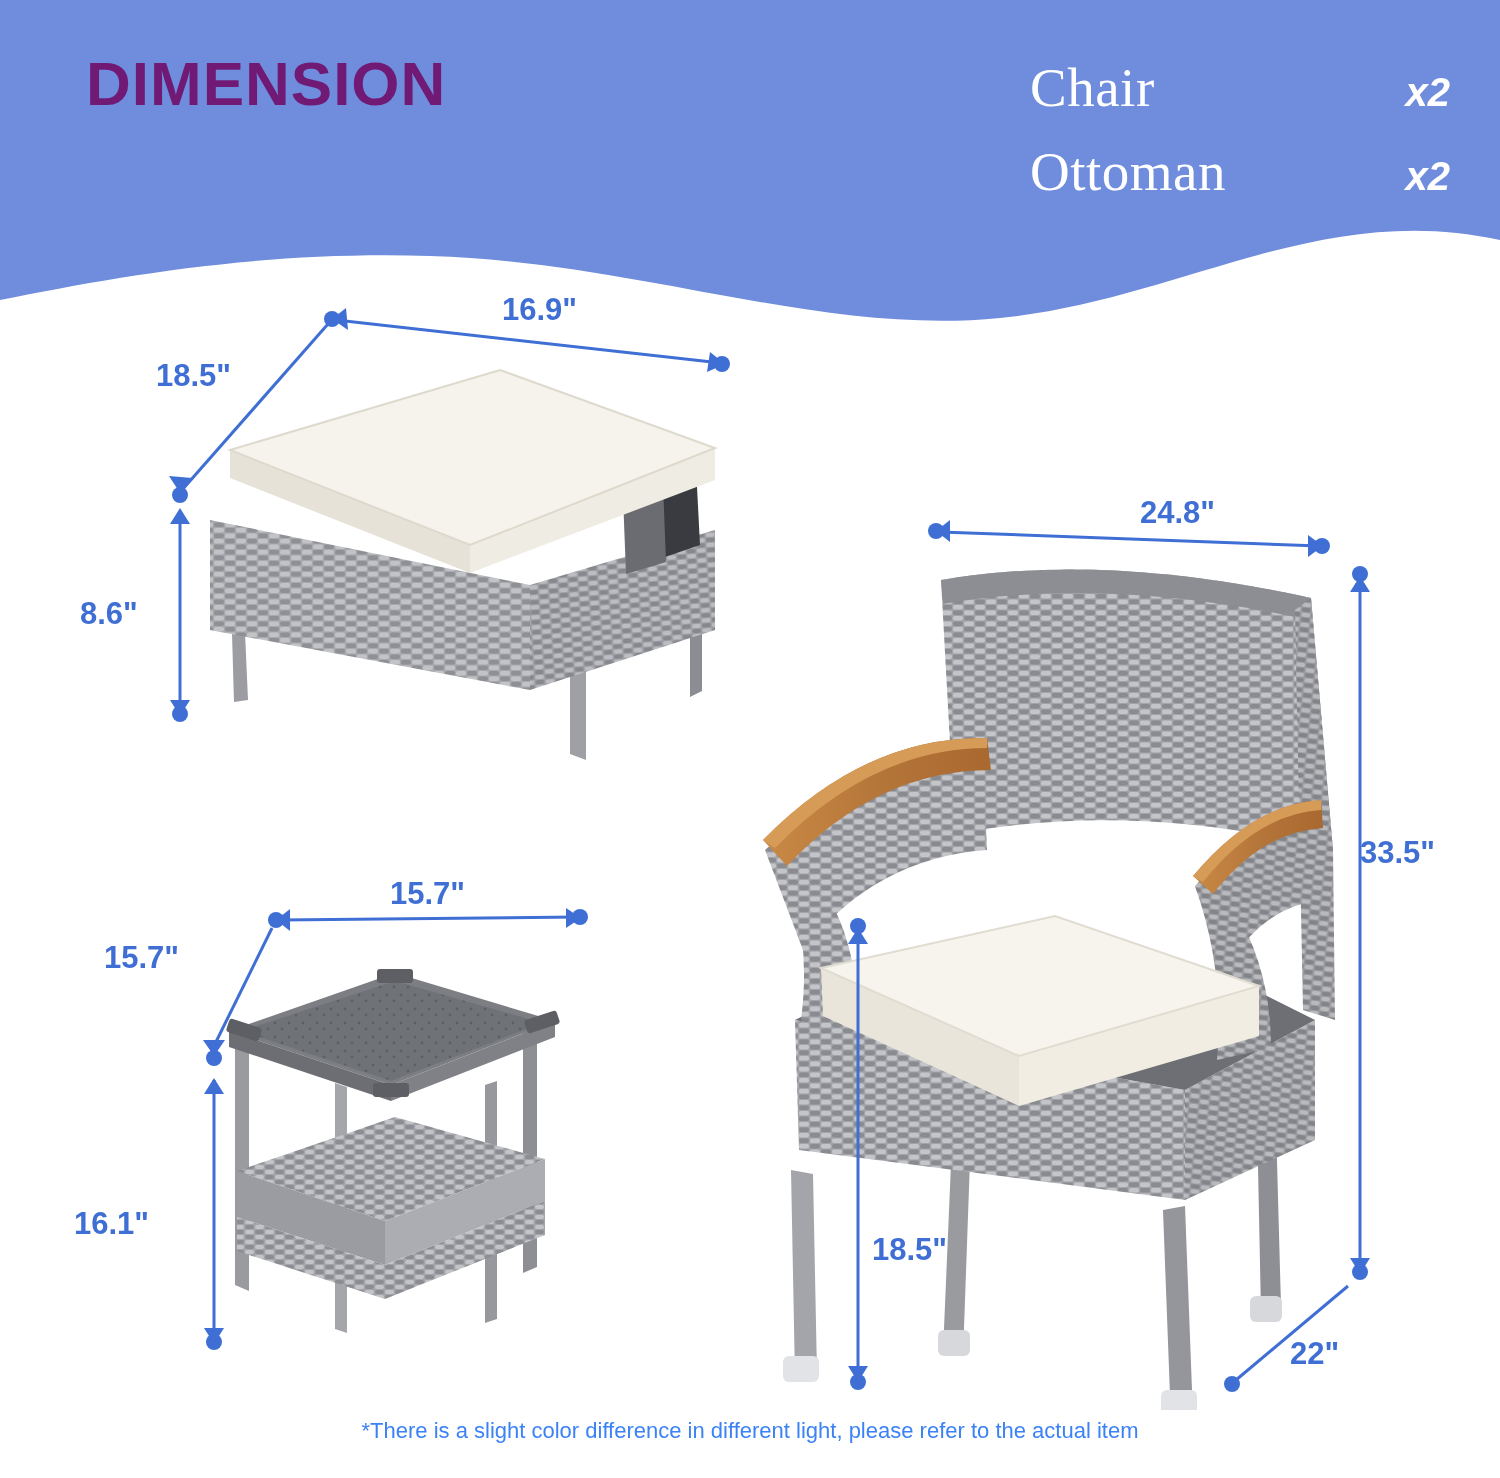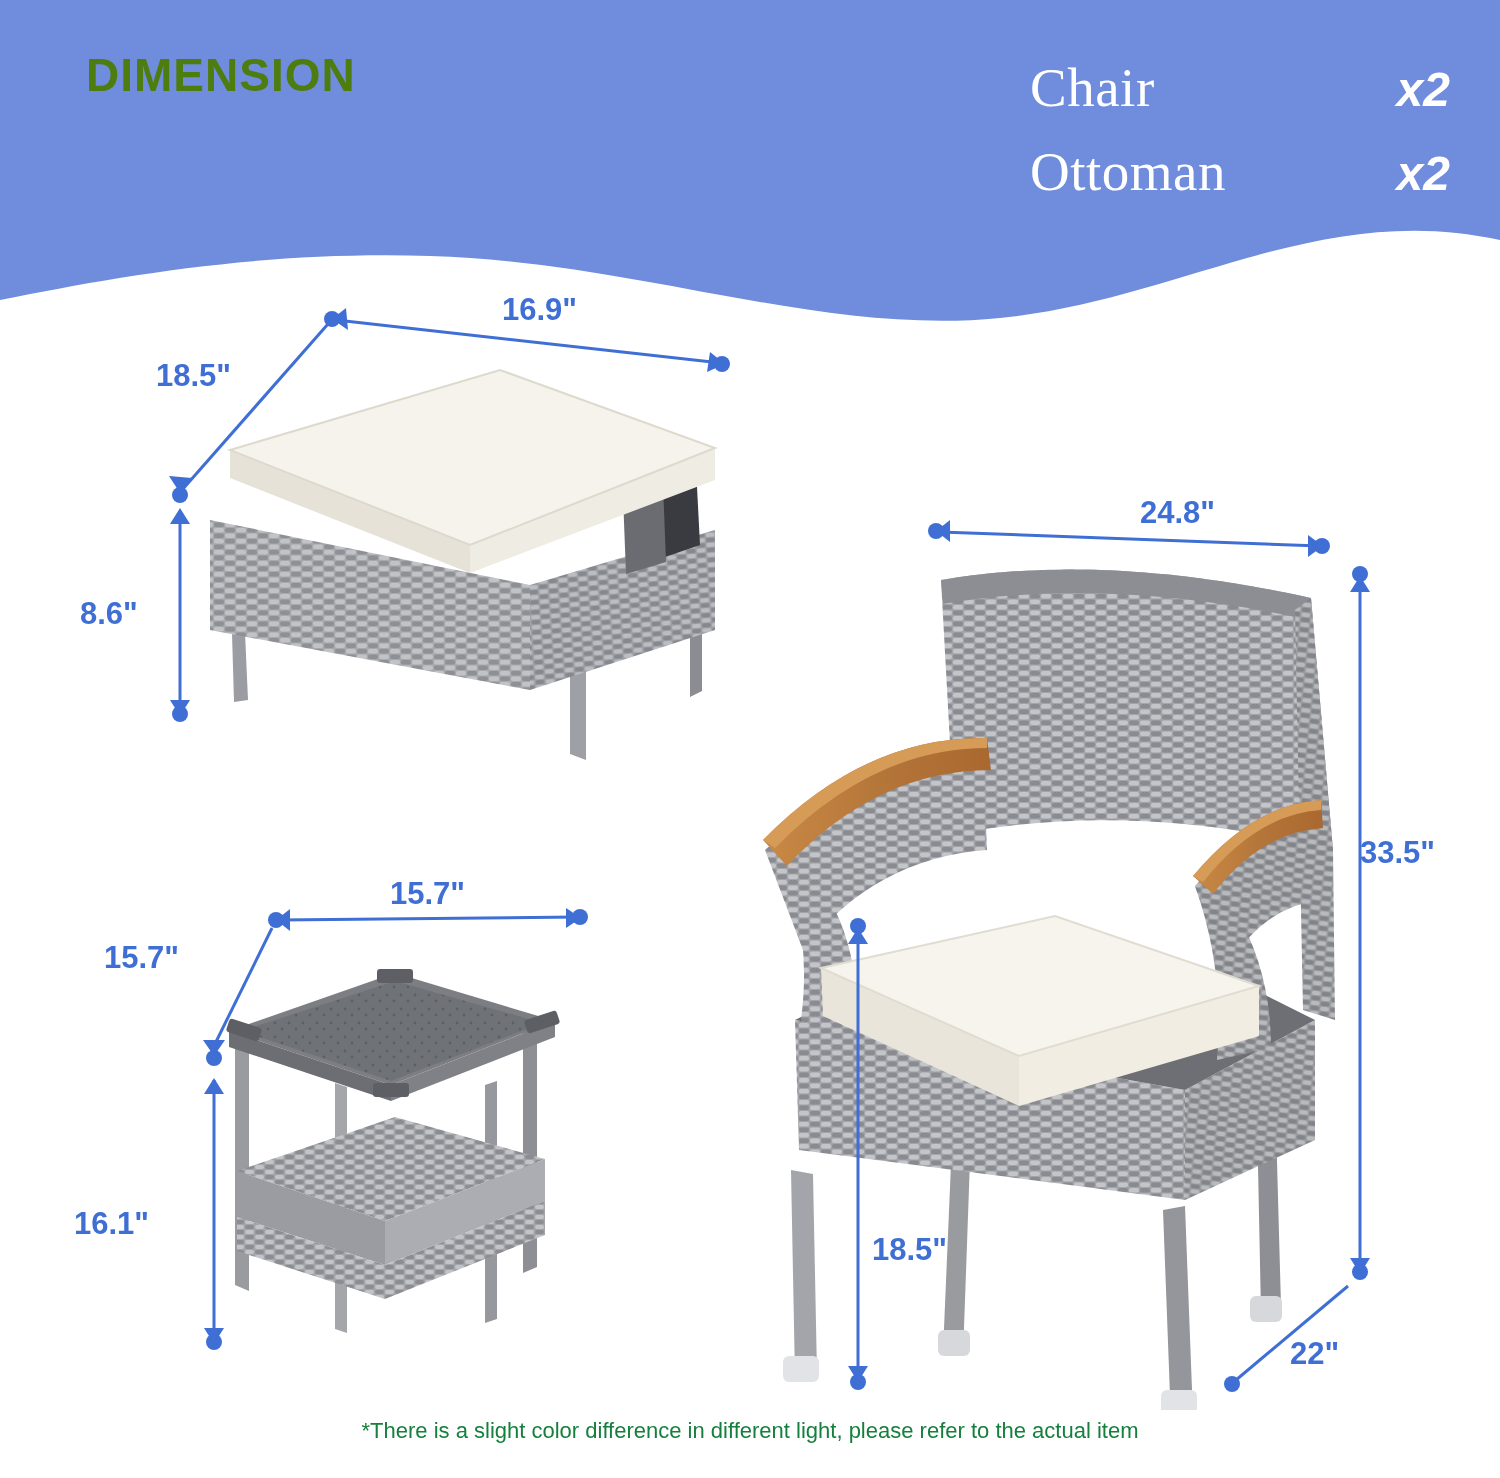--- a/index.html
+++ b/index.html
@@ -24,24 +24,24 @@
     height: 440px;
     overflow: hidden;
     pointer-events: none;
   }
   .header-band svg { display: block; }
 
   .title {
     position: absolute;
     left: 86px;
     top: 48px;
-    font-size: 46px;
+    font-size: 62px;
     font-weight: bold;
     letter-spacing: 1px;
-    color: #4d7c0f;
+    color: #701a75;
     font-family: "Liberation Sans", sans-serif;
   }
 
   .legend {
     position: absolute;
     left: 1030px;
     top: 56px;
     width: 420px;
     color: #ffffff;
   }
@@ -51,21 +51,21 @@
     justify-content: space-between;
     height: 84px;
   }
   .legend-label {
     font-size: 55px;
     font-family: "Liberation Serif", serif;
     font-weight: normal;
     letter-spacing: 0.5px;
   }
   .legend-qty {
-    font-size: 48px;
+    font-size: 40px;
     font-weight: bold;
     font-style: italic;
     font-family: "Liberation Sans", sans-serif;
     width: 80px;
     text-align: right;
   }
 
   
   .dim {
     position: absolute;
@@ -76,21 +76,21 @@
     white-space: nowrap;
   }
 
   .footnote {
     position: absolute;
     left: 0;
     top: 1418px;
     width: 1500px;
     text-align: center;
     font-size: 22px;
-    color: #15803d;
+    color: #3b82f6;
     font-family: "Liberation Sans", sans-serif;
   }
 
   
   .art { position: absolute; }
   .art svg { display: block; }
 </style>
 </head>
 <body>
 

